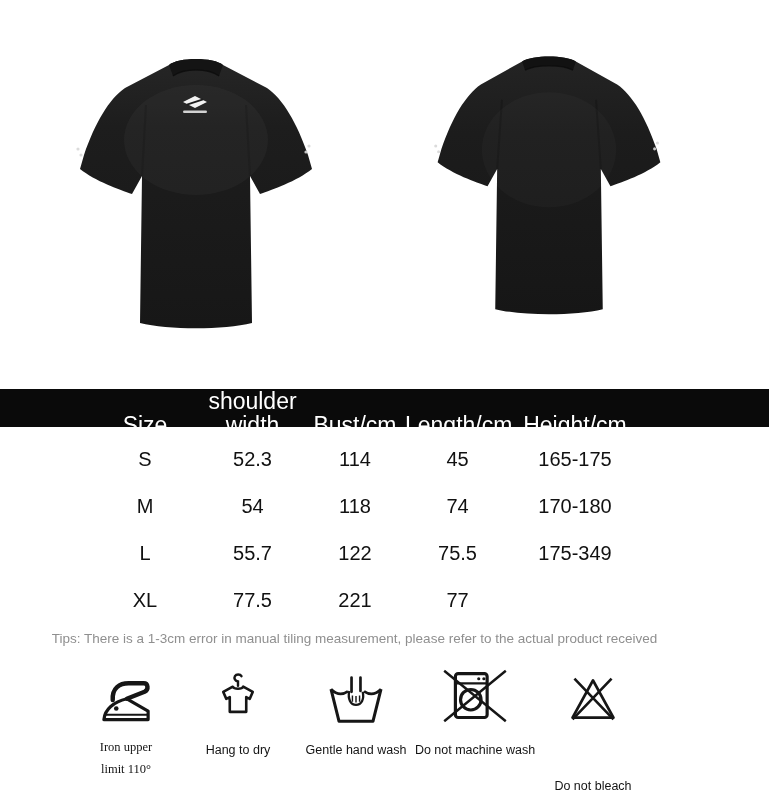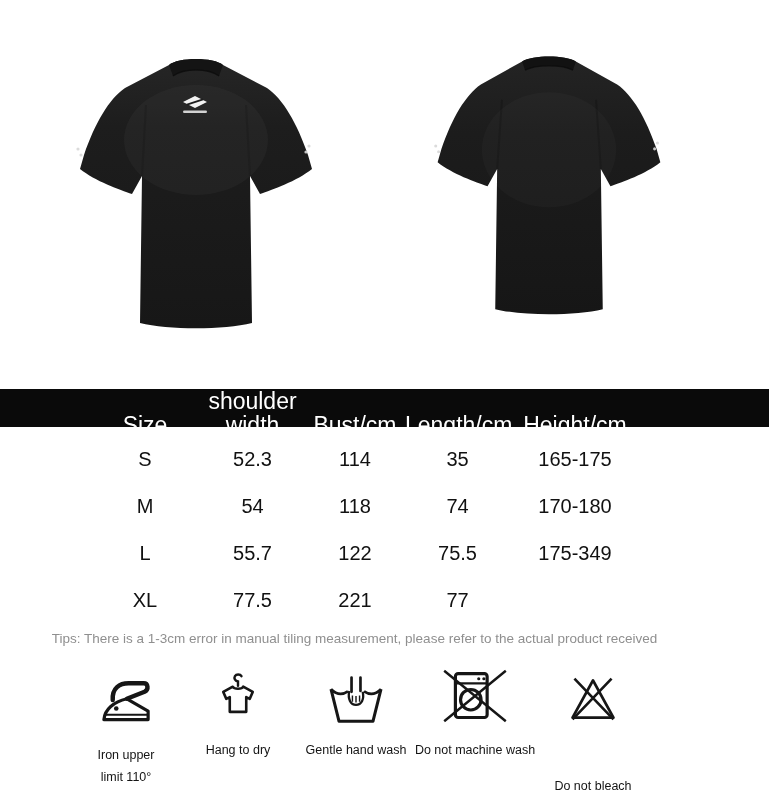--- a/index.html
+++ b/index.html
@@ -28,21 +28,21 @@
   
   .tips{
     position:absolute;left:0;top:629px;width:709px;text-align:center;
     font-size:13.5px;color:#8f8f8f;line-height:20px;
   }
   
   .care{position:absolute;left:0;top:666px;width:769px;height:120px;}
   .care-item{position:absolute;width:132px;display:flex;flex-direction:column;align-items:center;}
   .care-item .iconbox{height:58px;display:flex;align-items:flex-end;justify-content:center;}
   .care-label{font-size:12.5px;color:#141414;text-align:center;line-height:22px;margin-top:15px;white-space:nowrap;}
-  .care-label.two-line{margin-top:20px;}
+  .care-label.two-line{margin-top:12px;font-family:Liberation Serif, serif;}
   .ci-1{left:60px;}  .ci-2{left:172px;} .ci-3{left:290px;} .ci-4{left:409px;} .ci-5{left:527px;gap:36px;}
   svg{display:block;}
 </style>
 </head>
 <body>
 
 <div class="gallery">
 
   <svg class="shirt shirt-front" width="250" height="285" viewBox="0 0 250 285">
     <defs>
@@ -108,21 +108,21 @@
     <div class="hcell">Bust/cm</div>
     <div class="hcell">Length/cm</div>
     <div class="hcell">Height/cm</div>
   </div>
 
   <div class="tbl-rows">
     <div class="trow">
       <div class="cell">S</div>
       <div class="cell">52.3</div>
       <div class="cell">114</div>
-      <div class="cell">35</div>
+      <div class="cell">45</div>
       <div class="cell">165-175</div>
     </div>
     <div class="trow">
       <div class="cell">M</div>
       <div class="cell">54</div>
       <div class="cell">118</div>
       <div class="cell">74</div>
       <div class="cell">170-180</div>
     </div>
     <div class="trow">

